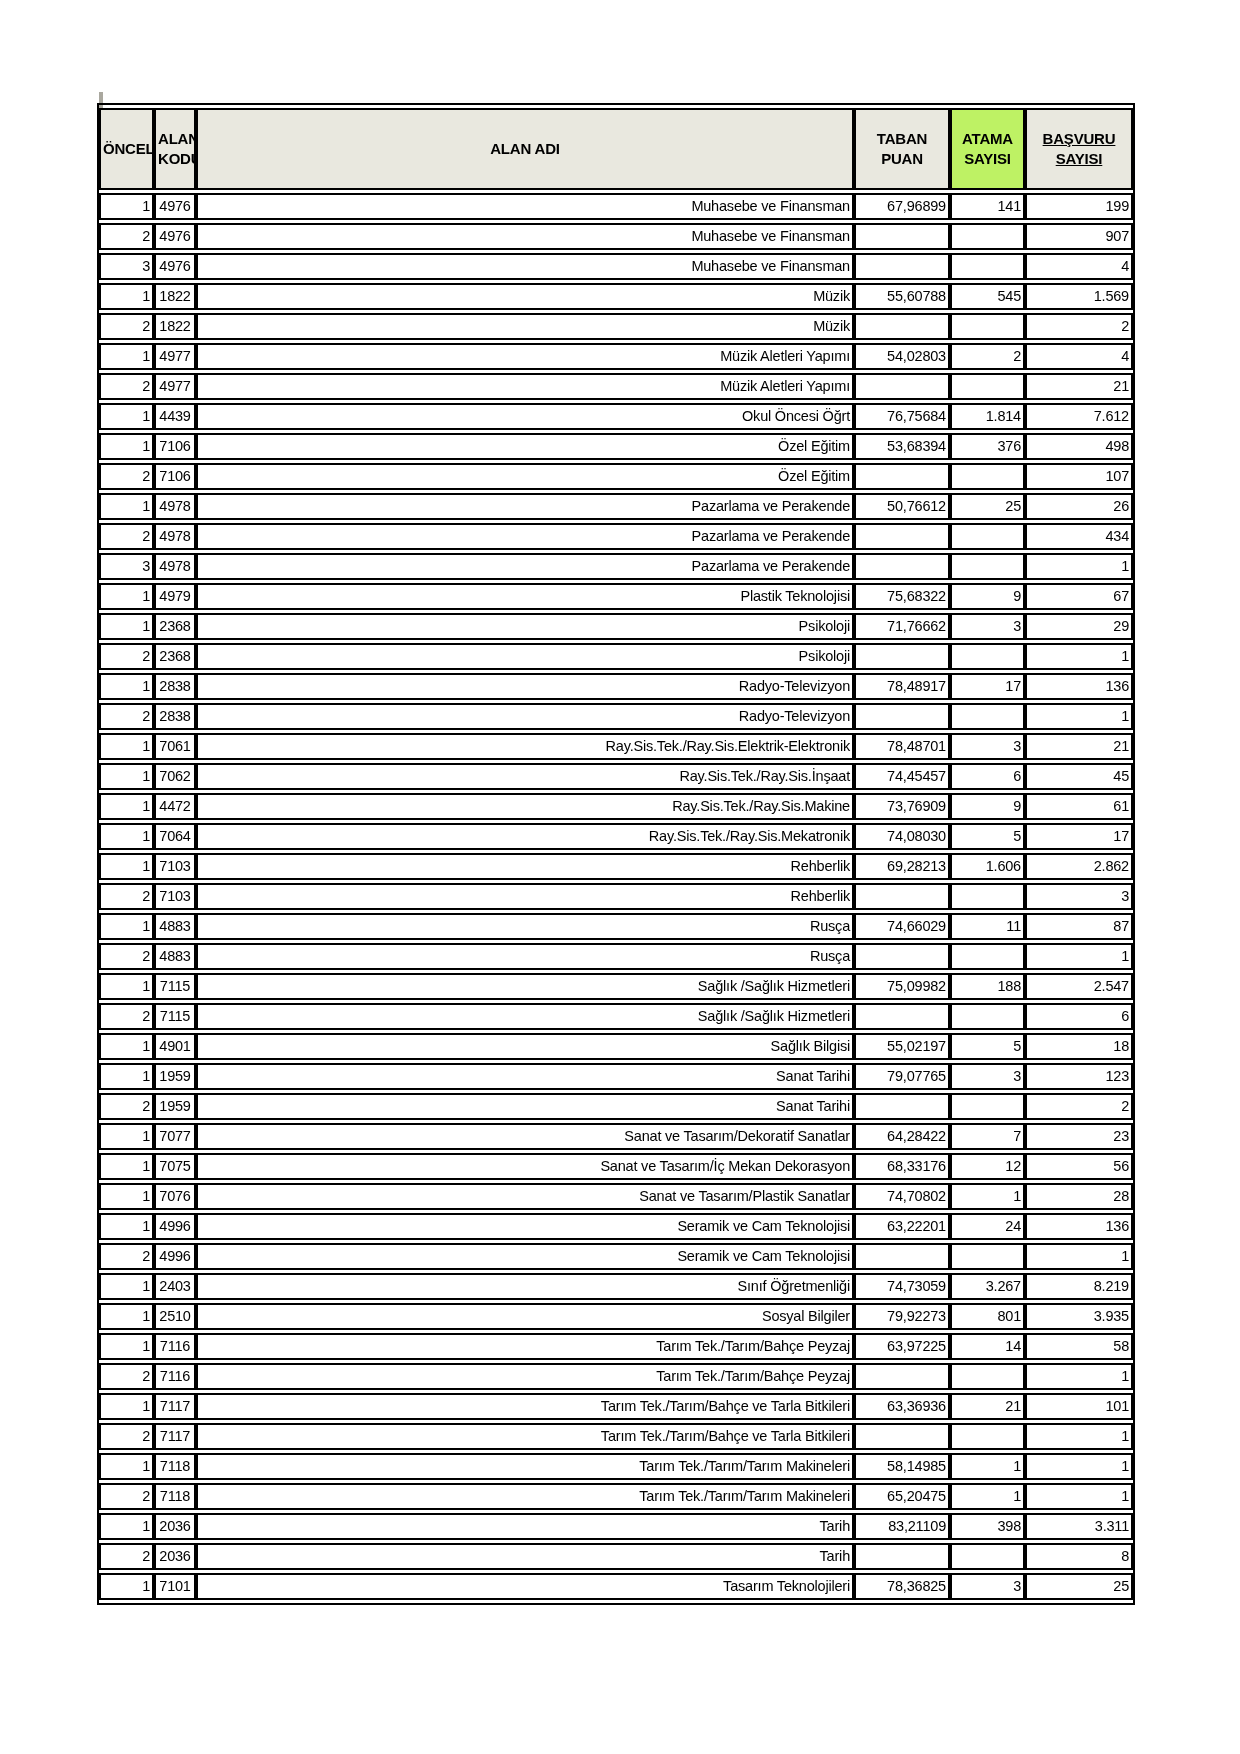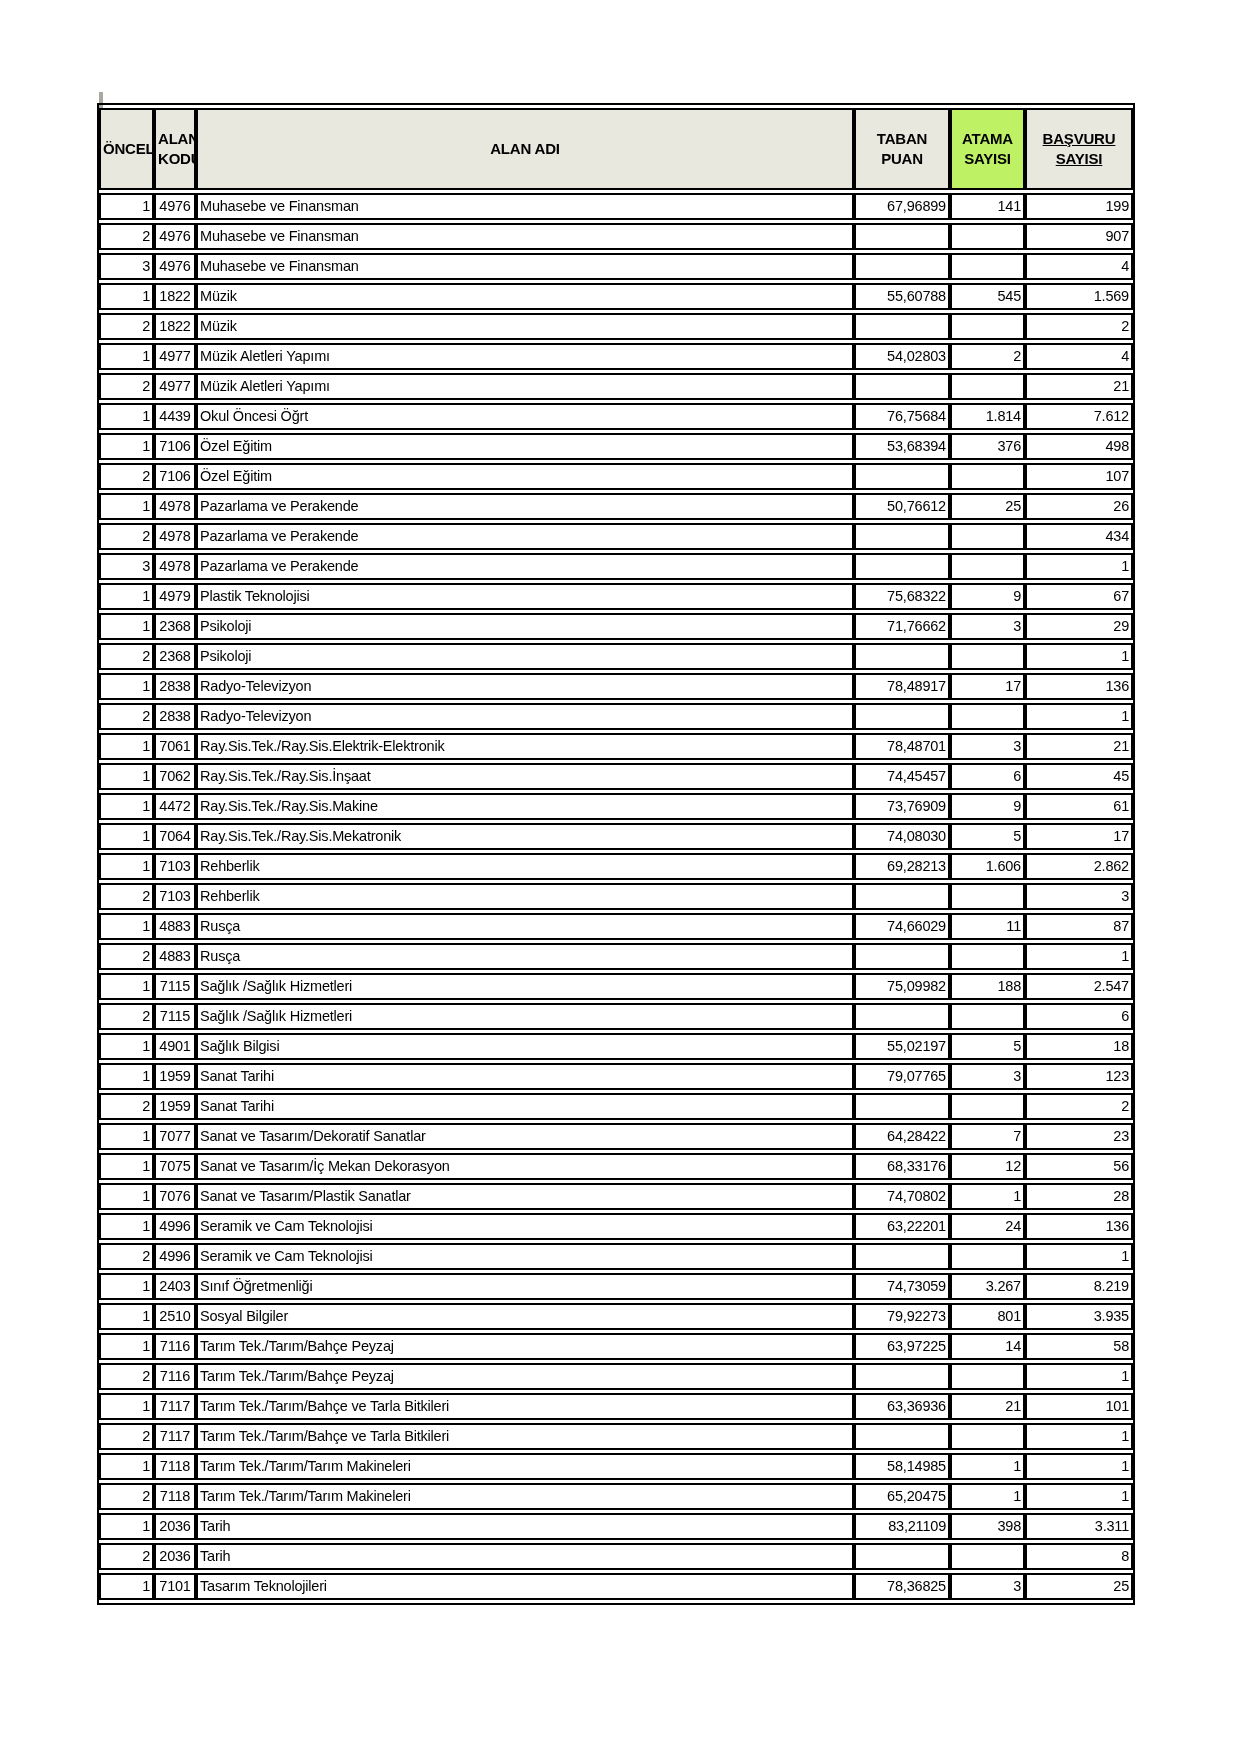--- a/index.html
+++ b/index.html
@@ -53,21 +53,21 @@
   }
   table.grid td {
     height: 23px;
     font-size: 14.5px;
     line-height: 23px;
     vertical-align: middle;
     padding: 0 2px;
   }
   td.num { text-align: right; padding-right: 5px; }
   td.code { text-align: center; padding-right: 2px; }
-  td.txt { text-align: left; padding-left: 4px; }
+  td.txt { text-align: right; padding-left: 4px; }
   col.c0 { width: 55px; }
   col.c1 { width: 42px; }
   col.c2 { width: 658px; }
   col.c3 { width: 96px; }
   col.c4 { width: 75px; }
   col.c5 { width: 108px; }
 </style>
 </head>
 <body>
 

